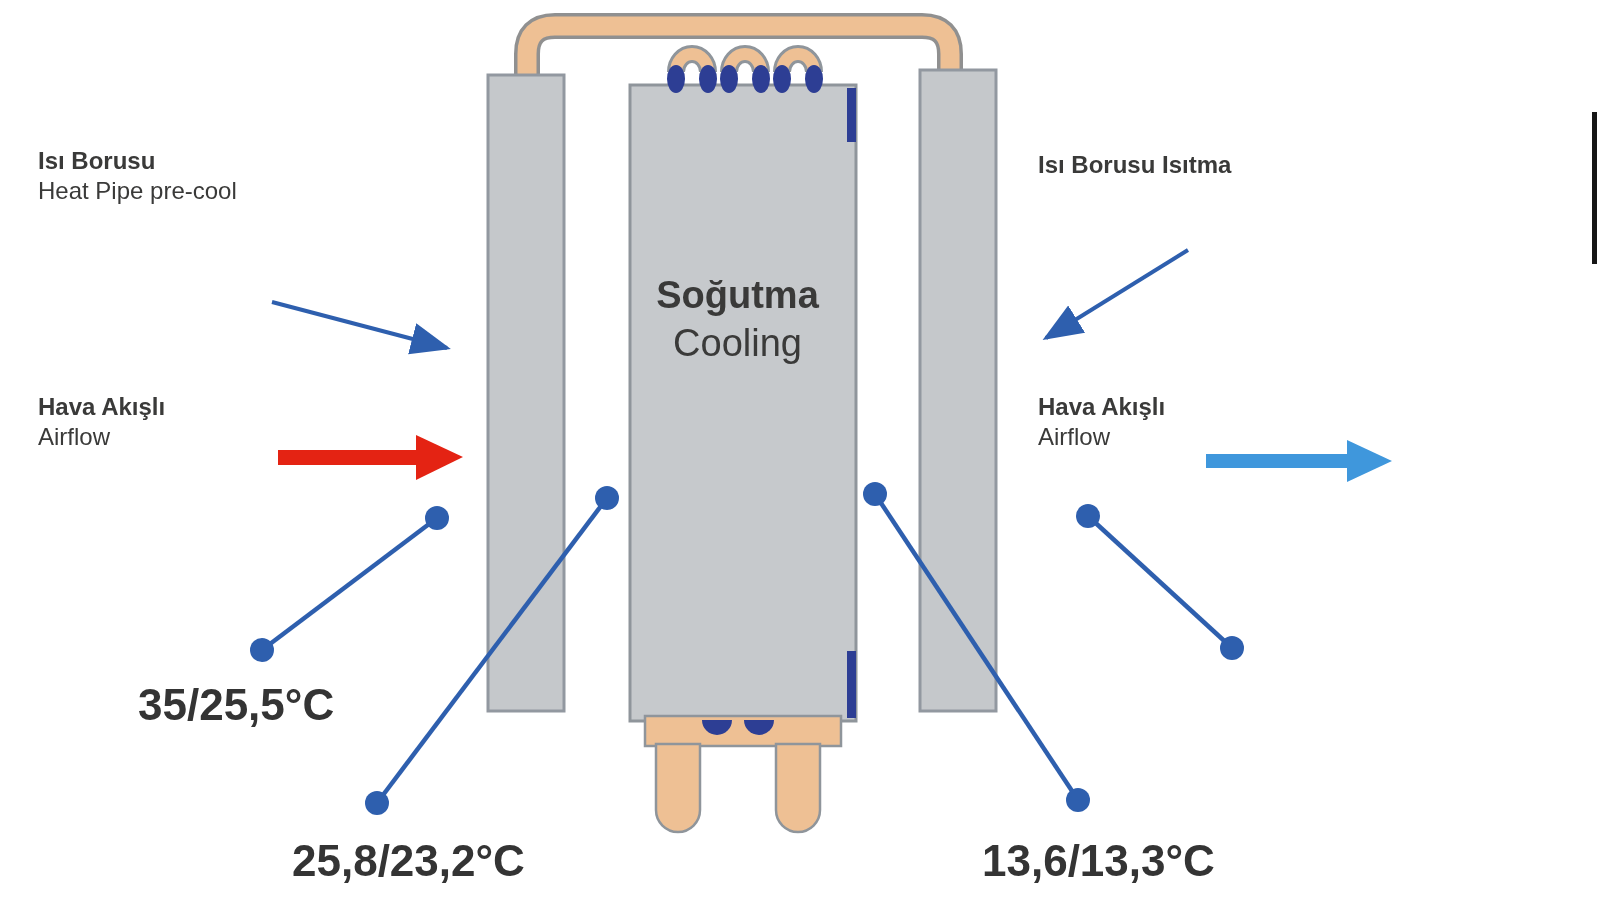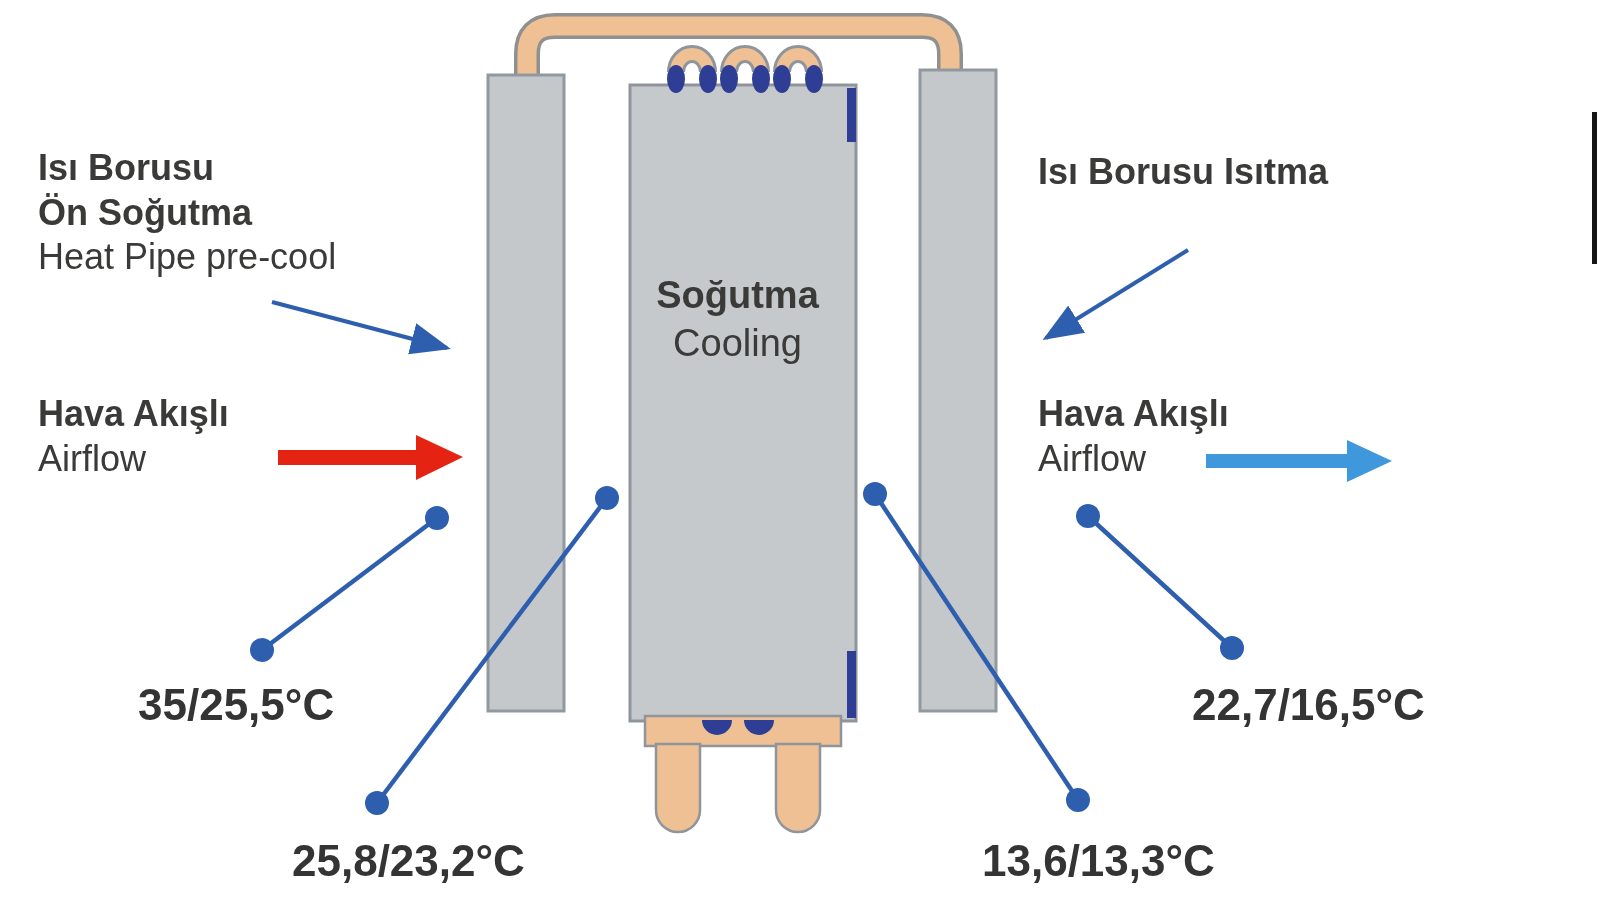--- a/index.html
+++ b/index.html
@@ -1,19 +1,19 @@
 <!DOCTYPE html>
 <html><head>
 <meta charset="utf-8">
 <style>
   html,body{margin:0;padding:0;background:#ffffff;}
   .stage{position:relative;width:1600px;height:900px;background:#ffffff;overflow:hidden;
          font-family:"Liberation Sans",sans-serif;}
   .stage svg{position:absolute;left:0;top:0;}
-  .label{position:absolute;color:#3a3a39;font-size:36px;line-height:1.24;white-space:nowrap;}
+  .label{position:absolute;color:#3a3a39;font-size:24px;line-height:1.24;white-space:nowrap;}
   .label .b{font-weight:700;}
   .coil-label{position:absolute;left:632px;top:272px;width:211px;text-align:center;
               color:#3a3a39;font-size:38px;line-height:1.26;}
   .coil-label .b{font-weight:700;}
   .temp{position:absolute;font-weight:700;font-size:44px;color:#343434;white-space:nowrap;}
 </style>
 </head>
 <body>
 
 <div class="stage">
@@ -93,21 +93,20 @@
       <line x1="1088" y1="516" x2="1232" y2="648" stroke="#2e5fae" stroke-width="4.5"></line>
       <circle cx="1088" cy="516" r="12" fill="#2e5fae"></circle>
       <circle cx="1232" cy="648" r="12" fill="#2e5fae"></circle>
     </g>
 
     <rect x="1592" y="112" width="5" height="152" fill="#161616"></rect>
   </svg>
 
   <div class="label" style="left:38px;top:146px">
     <div class="b">Isı Borusu</div>
-    <div class="b">Ön Soğutma</div>
     <div>Heat Pipe pre-cool</div>
   </div>
 
   <div class="label" style="left:38px;top:392px">
     <div class="b">Hava Akışlı</div>
     <div>Airflow</div>
   </div>
 
   <div class="label" style="left:1038px;top:150px">
     <div class="b">Isı Borusu Isıtma</div>
@@ -119,15 +118,14 @@
   </div>
 
   <div class="coil-label">
     <div class="b">Soğutma</div>
     <div>Cooling</div>
   </div>
 
   <div class="temp" style="left:138px;top:680px">35/25,5°C</div>
   <div class="temp" style="left:292px;top:836px">25,8/23,2°C</div>
   <div class="temp" style="left:982px;top:836px">13,6/13,3°C</div>
-  <div class="temp" style="left:1192px;top:680px">22,7/16,5°C</div>
 
 </div>
 
 </body></html>

